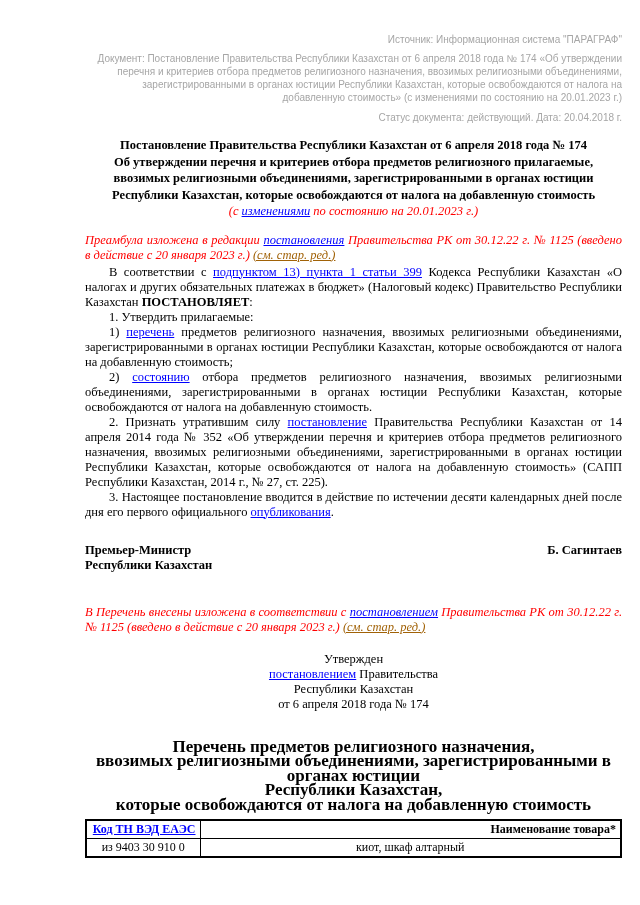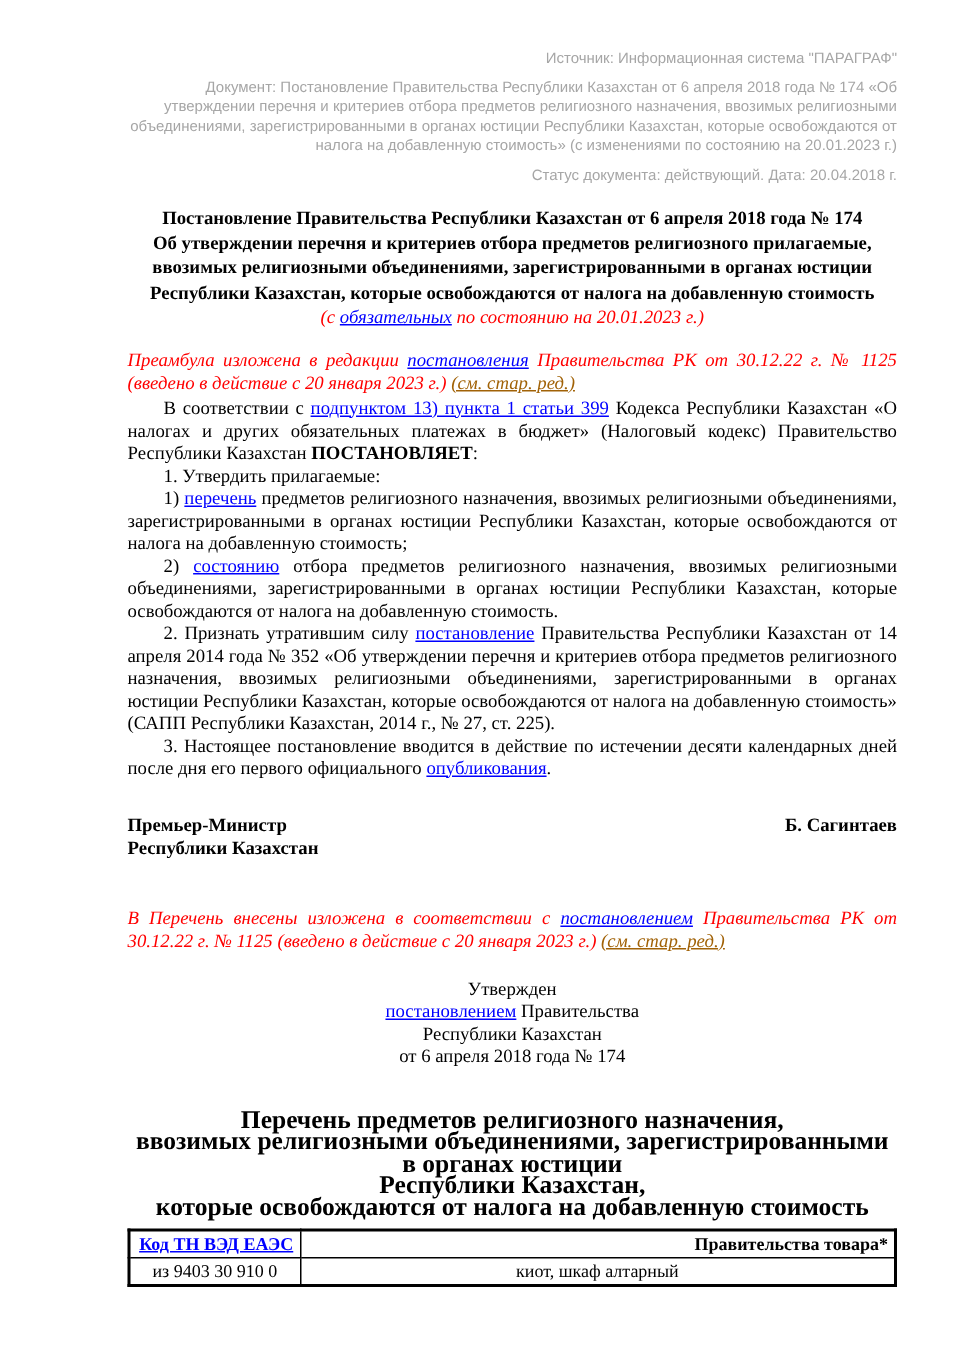--- a/index.html
+++ b/index.html
@@ -4,21 +4,21 @@
 <style>
   * { margin: 0; padding: 0; box-sizing: border-box; }
   html, body { background: #ffffff; }
   body {
     width: 640px; height: 905px; overflow: hidden;
     font-family: "Liberation Serif", serif;
     color: #000000;
   }
   .page {
     width: 640px; height: 905px;
-    padding: 33px 42px 0 85px;
+    padding: 33px 18px 0 85px;
     border-radius: 18px;
   }
   
   .meta {
     font-family: "Liberation Sans", sans-serif;
     font-size: 10px; line-height: 13px;
     color: #a6a6a6; text-align: right;
   }
   .meta-doc { margin-top: 6px; }
   .meta-status { margin-top: 7px; }
@@ -92,21 +92,21 @@
 
   <div class="meta">
     <div class="meta-source">Источник: Информационная система "ПАРАГРАФ"</div>
     <div class="meta-doc">Документ: Постановление Правительства Республики Казахстан от 6 апреля 2018 года № 174 «Об утверждении перечня и критериев отбора предметов религиозного назначения, ввозимых религиозными объединениями, зарегистрированными в органах юстиции Республики Казахстан, которые освобождаются от налога на добавленную стоимость» (с изменениями по состоянию на 20.01.2023 г.)</div>
     <div class="meta-status">Статус документа: действующий. Дата: 20.04.2018 г.</div>
   </div>
 
   <div class="doc-title">
     <div>Постановление Правительства Республики Казахстан от 6 апреля 2018 года № 174</div>
     <div>Об утверждении перечня и критериев отбора предметов религиозного прилагаемые, ввозимых религиозными объединениями, зарегистрированными в органах юстиции Республики Казахстан, которые освобождаются от налога на добавленную стоимость</div>
-    <div class="title-amendment"><span>(с </span><a class="link">обязательных</a><span> по состоянию на 20.01.2023 г.)</span></div>
+    <div class="title-amendment"><span>(с </span><a class="link">изменениями</a><span> по состоянию на 20.01.2023 г.)</span></div>
   </div>
 
   <div class="red-note"><span>Преамбула изложена в редакции </span><a class="link">постановления</a><span> Правительства РК от 30.12.22 г. № 1125 (введено в действие с 20 января 2023 г.) </span><a class="redlink">(см. стар. ред.)</a></div>
 
   <div class="body-block">
     <p class="para"><span>В соответствии с </span><a class="link">подпунктом 13) пункта 1 статьи 399</a><span> Кодекса Республики Казахстан «О налогах и других обязательных платежах в бюджет» (Налоговый кодекс) Правительство Республики Казахстан </span><span class="bold">ПОСТАНОВЛЯЕТ</span><span>:</span></p>
     <p class="para">1. Утвердить прилагаемые:</p>
     <p class="para"><span>1) </span><a class="link">перечень</a><span> предметов религиозного назначения, ввозимых религиозными объединениями, зарегистрированными в органах юстиции Республики Казахстан, которые освобождаются от налога на добавленную стоимость;</span></p>
     <p class="para"><span>2) </span><a class="link">состоянию</a><span> отбора предметов религиозного назначения, ввозимых религиозными объединениями, зарегистрированными в органах юстиции Республики Казахстан, которые освобождаются от налога на добавленную стоимость.</span></p>
     <p class="para"><span>2. Признать утратившим силу </span><a class="link">постановление</a><span> Правительства Республики Казахстан от 14 апреля 2014 года № 352 «Об утверждении перечня и критериев отбора предметов религиозного назначения, ввозимых религиозными объединениями, зарегистрированными в органах юстиции Республики Казахстан, которые освобождаются от налога на добавленную стоимость» (САПП Республики Казахстан, 2014 г., № 27, ст. 225).</span></p>
@@ -134,21 +134,21 @@
     <div>Перечень предметов религиозного назначения,</div>
     <div>ввозимых религиозными объединениями, зарегистрированными в органах юстиции</div>
     <div>Республики Казахстан,</div>
     <div>которые освобождаются от налога на добавленную стоимость</div>
   </div>
 
   <table class="goods">
     <thead>
       <tr>
         <th class="col-code"><a class="link">Код ТН ВЭД ЕАЭС</a></th>
-        <th>Правительства товара*</th>
+        <th>Наименование товара*</th>
       </tr>
     </thead>
     <tbody>
       <tr>
         <td class="col-code">из 9403 30 910 0</td>
         <td>киот, шкаф алтарный</td>
       </tr>
     </tbody>
   </table>
 

